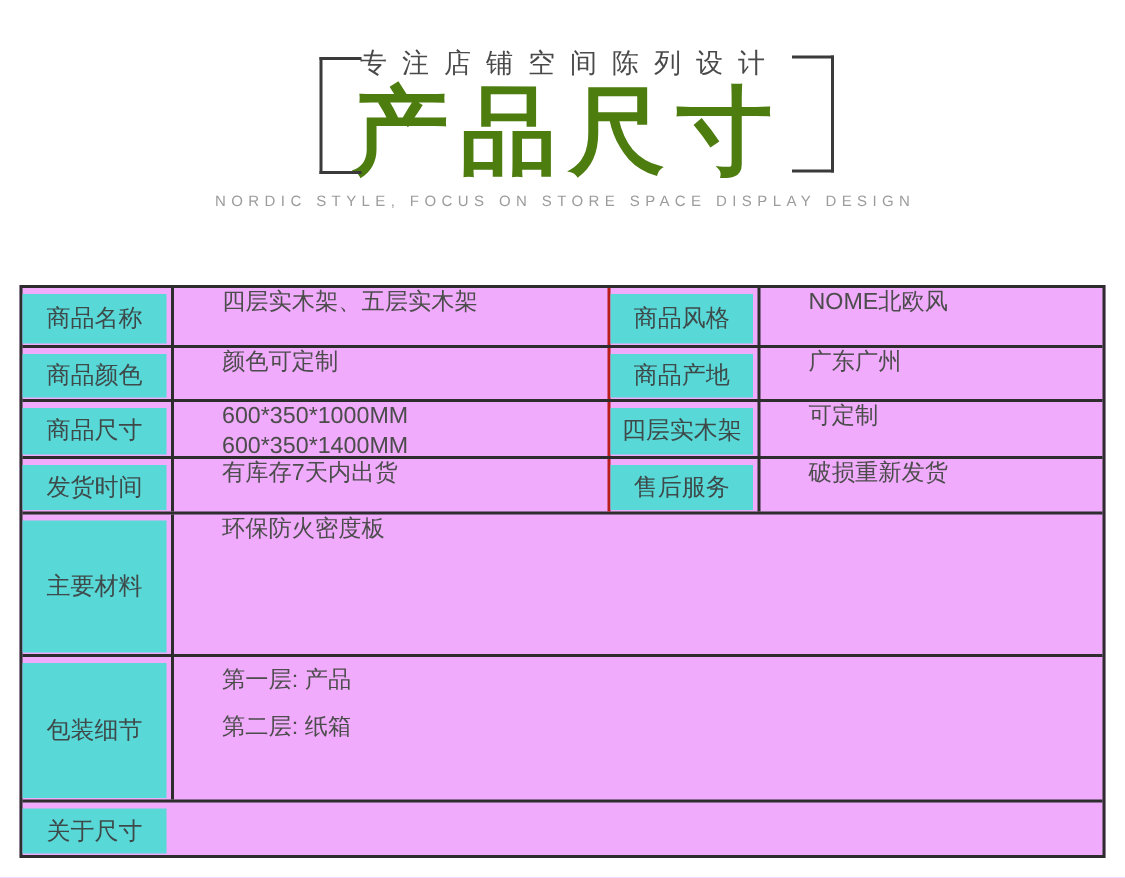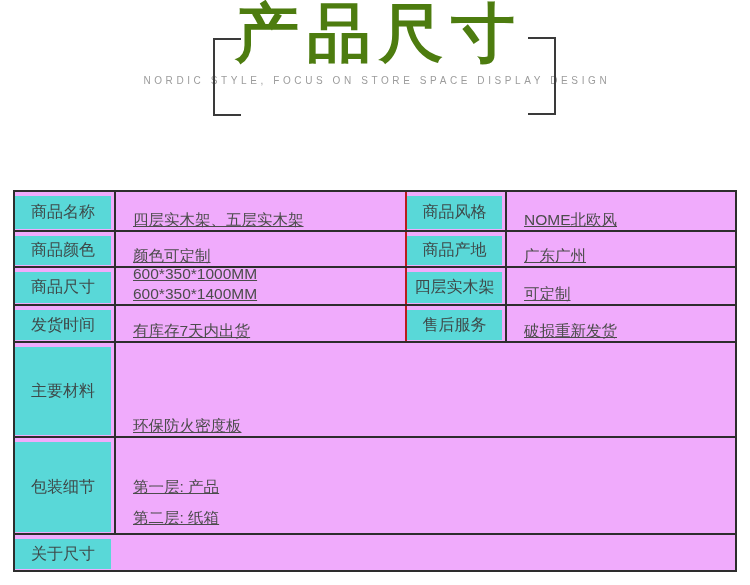--- a/index.html
+++ b/index.html
@@ -51,34 +51,35 @@
   .c-value2 { flex:1; border-left:2px solid #2d2d2d; }
   .c-valuefull { flex:1; border-left:2px solid #2d2d2d; }
 
   .label { display:flex; }
   .teal {
     flex:1; margin:4px 3px 1px 0; background:#59d8d8;
     display:flex; align-items:center; justify-content:center;
     font-size:16px; color:#3e4a4a; white-space:nowrap;
   }
   .value {
-    display:flex; flex-direction:column; justify-content:flex-end;
-    padding-left:17px; font-size:15.5px; color:#4c4c4c;text-decoration:underline;
+    display:flex; flex-direction:column; justify-content:flex-start;
+    padding-left:32px; font-size:15.5px; color:#4c4c4c;
   }
   .value .line { line-height:20px; white-space:nowrap; }
   .value.spread .line { line-height:31px; }
 </style>
 </head>
 <body>
 
 <div class="page">
 
   <header class="header">
     <div class="bracket bracket-left"></div>
     <div class="bracket bracket-right"></div>
+    <div class="tagline">专注店铺空间陈列设计</div>
     <h1 class="title">产品尺寸</h1>
     <div class="subtitle">NORDIC STYLE, FOCUS ON STORE SPACE DISPLAY DESIGN</div>
   </header>
 
   <div class="spec-table">
 
     <div class="tr r1">
       <div class="td label c-label1">
         <div class="teal">商品名称</div>
       </div>

